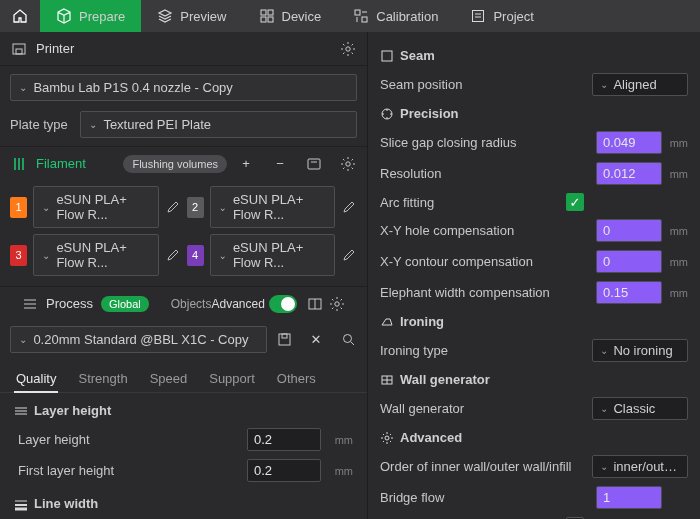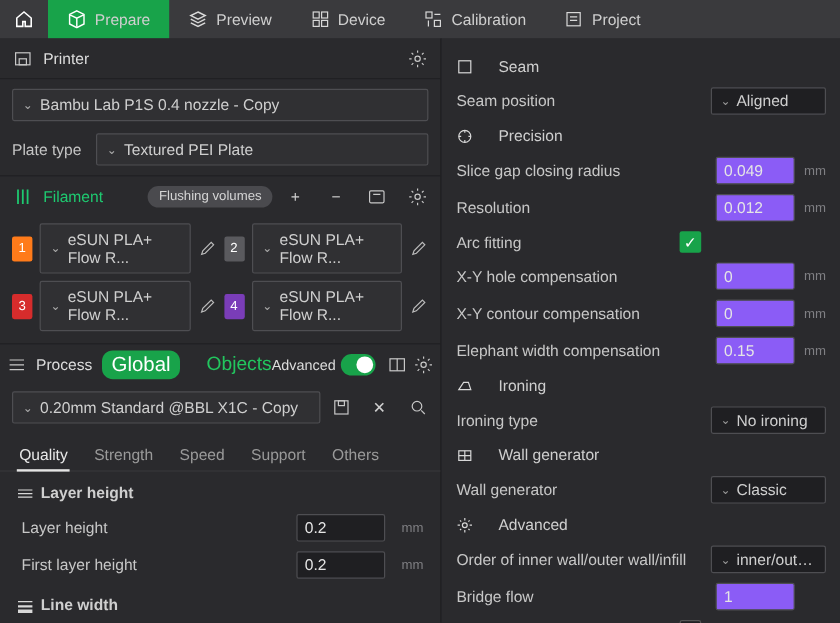--- a/index.html
+++ b/index.html
@@ -41,24 +41,24 @@
   .fila-item{display:flex;align-items:center;gap:6px;}
   .fswatch{width:17px;height:21px;display:flex;align-items:center;justify-content:center;font-size:11px;color:#fff;border-radius:2px;}
   .fsel{flex:1;}
   .fedit{width:16px;}
   .c-orange{background:#ff7b1a;}
   .c-gray{background:#5a5a5e;}
   .c-red{background:#d62c2c;}
   .c-purple{background:#7a3db8;}
 
   
-  .proc-head{display:flex;align-items:center;height:34px;padding:0 6px;border-top:1px solid #202023;}
+  .proc-head{display:flex;align-items:center;height:34px;padding:0 22px;border-top:1px solid #202023;}
   .proc-head .title{margin-left:8px;color:#dcdcdc;}
-  .badge-g{background:#18a34a;color:#fff;font-size:17px;padding:2px 8px;border-radius:9px;margin-left:8px;}
-  .badge-txt{font-size:16px;color:#22c55e;margin-left:22px;}
+  .badge-g{background:#18a34a;color:#fff;font-size:11px;padding:2px 8px;border-radius:9px;margin-left:8px;}
+  .badge-txt{font-size:12px;color:#a3a3a3;margin-left:22px;}
   .proc-head .sp{flex:1;}
   .adv-label{font-size:12px;color:#dcdcdc;margin-right:4px;}
   .toggle{width:34px;height:18px;background:#18a34a;border-radius:10px;position:relative;cursor:pointer;}
   .toggle .knob{position:absolute;width:14px;height:14px;background:#fff;border-radius:50%;top:2px;right:2px;}
 
   .proc-sel{padding:6px 10px;display:flex;align-items:center;gap:8px;}
   .proc-sel .select{flex:1;}
   .proc-sel .icosm{}
 
   
@@ -71,21 +71,21 @@
   .scroll{flex:1;overflow:auto;}
   .group{padding:10px 14px 0;}
   .ghd{display:flex;align-items:center;gap:6px;font-weight:600;color:#e6e6e6;margin-bottom:6px;}
   .prow{display:flex;align-items:center;padding:4px 0;}
   .prow .pl{flex:1;color:#c7c7c7;padding-left:4px;}
   .prow .inp{width:74px;background:#1f1f22;border:1px solid #4e4e52;color:#e5e5e5;padding:3px 6px;border-radius:2px;}
   .unit{width:28px;text-align:right;font-size:11px;color:#7f7f83;margin-left:4px;}
 
   
   .rgroup{padding:10px 12px 0;}
-  .rghd{display:flex;align-items:center;gap:21px;font-weight:400;color:#e6e6e6;margin:6px 0 6px;}
+  .rghd{display:flex;align-items:center;gap:6px;font-weight:700;color:#e6e6e6;margin:6px 0 6px;}
   .rrow{display:flex;align-items:center;padding:4px 0;}
   .rrow .pl{flex:1;color:#c7c7c7;}
   .rrow .inp{width:66px;background:#8b5cf6;border:1px solid #4e4e52;color:#e5e5e5;padding:3px 6px;border-radius:2px;}
   .rsel-s{display:flex;align-items:center;gap:5px;padding:3px 7px;border:1px solid #4e4e52;background:#1f1f22;border-radius:2px;cursor:pointer;width:96px;}
   .rsel-s .chev{font-size:10px;color:#999;}
   .chk{width:18px;height:18px;background:#18a34a;border-radius:2px;display:flex;align-items:center;justify-content:center;color:#fff;font-size:13px;cursor:pointer;}
   .chk.off{background:#1f1f22;border:1px solid #555;}
   .rright{width:96px;display:flex;justify-content:flex-start;}
   .runit{width:26px;text-align:right;font-size:11px;color:#7f7f83;}
 

